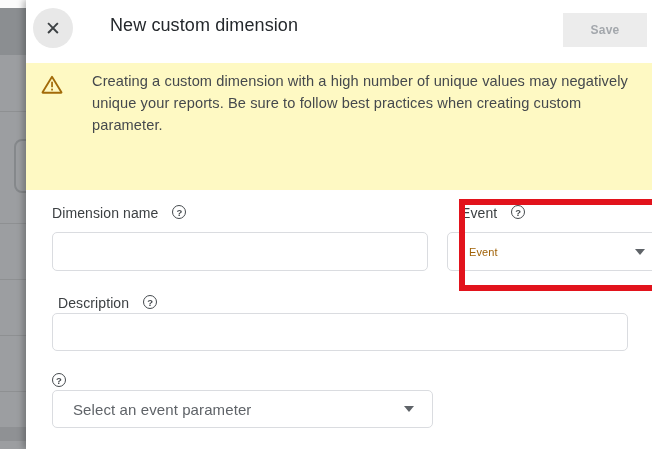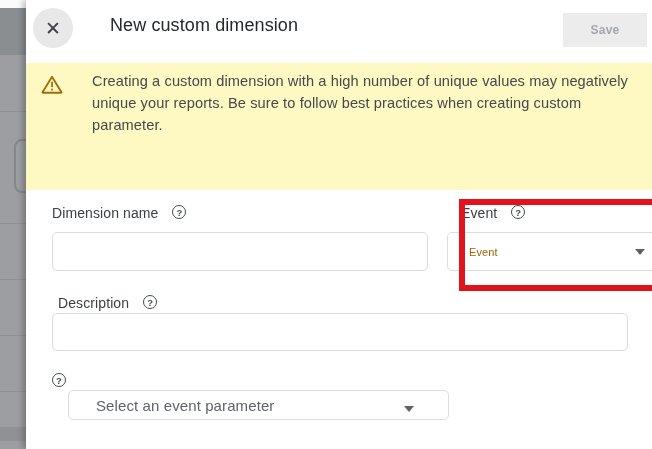--- a/index.html
+++ b/index.html
@@ -46,21 +46,21 @@
   .drop-arrow { position: absolute; width: 0; height: 0; border-left: 5.5px solid transparent; border-right: 5.5px solid transparent; border-top: 6px solid #5f6368; }
 
   #dimension-name-label { left: 26px; top: 205px; }
   #dimension-name-input { left: 26px; top: 232px; width: 376px; height: 39px; }
   #scope-label { left: 435px; top: 205px; }
   #scope-select { left: 421px; top: 232px; width: 240px; height: 39px; padding-left: 21px; }
   #scope-arrow { left: 609px; top: 249px; }
   #description-label { left: 32px; top: 295px; }
   #description-input { left: 26px; top: 313px; width: 576px; height: 38px; }
   #event-parameter-label { left: 26px; top: 373px; }
-  #event-parameter-select { left: 42px; top: 390px; width: 381px; height: 30px; padding-left: 27px; }
+  #event-parameter-select { left: 26px; top: 390px; width: 381px; height: 38px; padding-left: 20px; }
   #event-parameter-arrow { left: 378px; top: 406px; }
 
   
   .annotation-box { position: absolute; left: 433px; top: 199px; width: 231px; height: 92px; border: 6px solid #e2131c; z-index: 3; pointer-events: none; }
 </style>
 </head>
 <body>
 
 <div id="stage">
 

